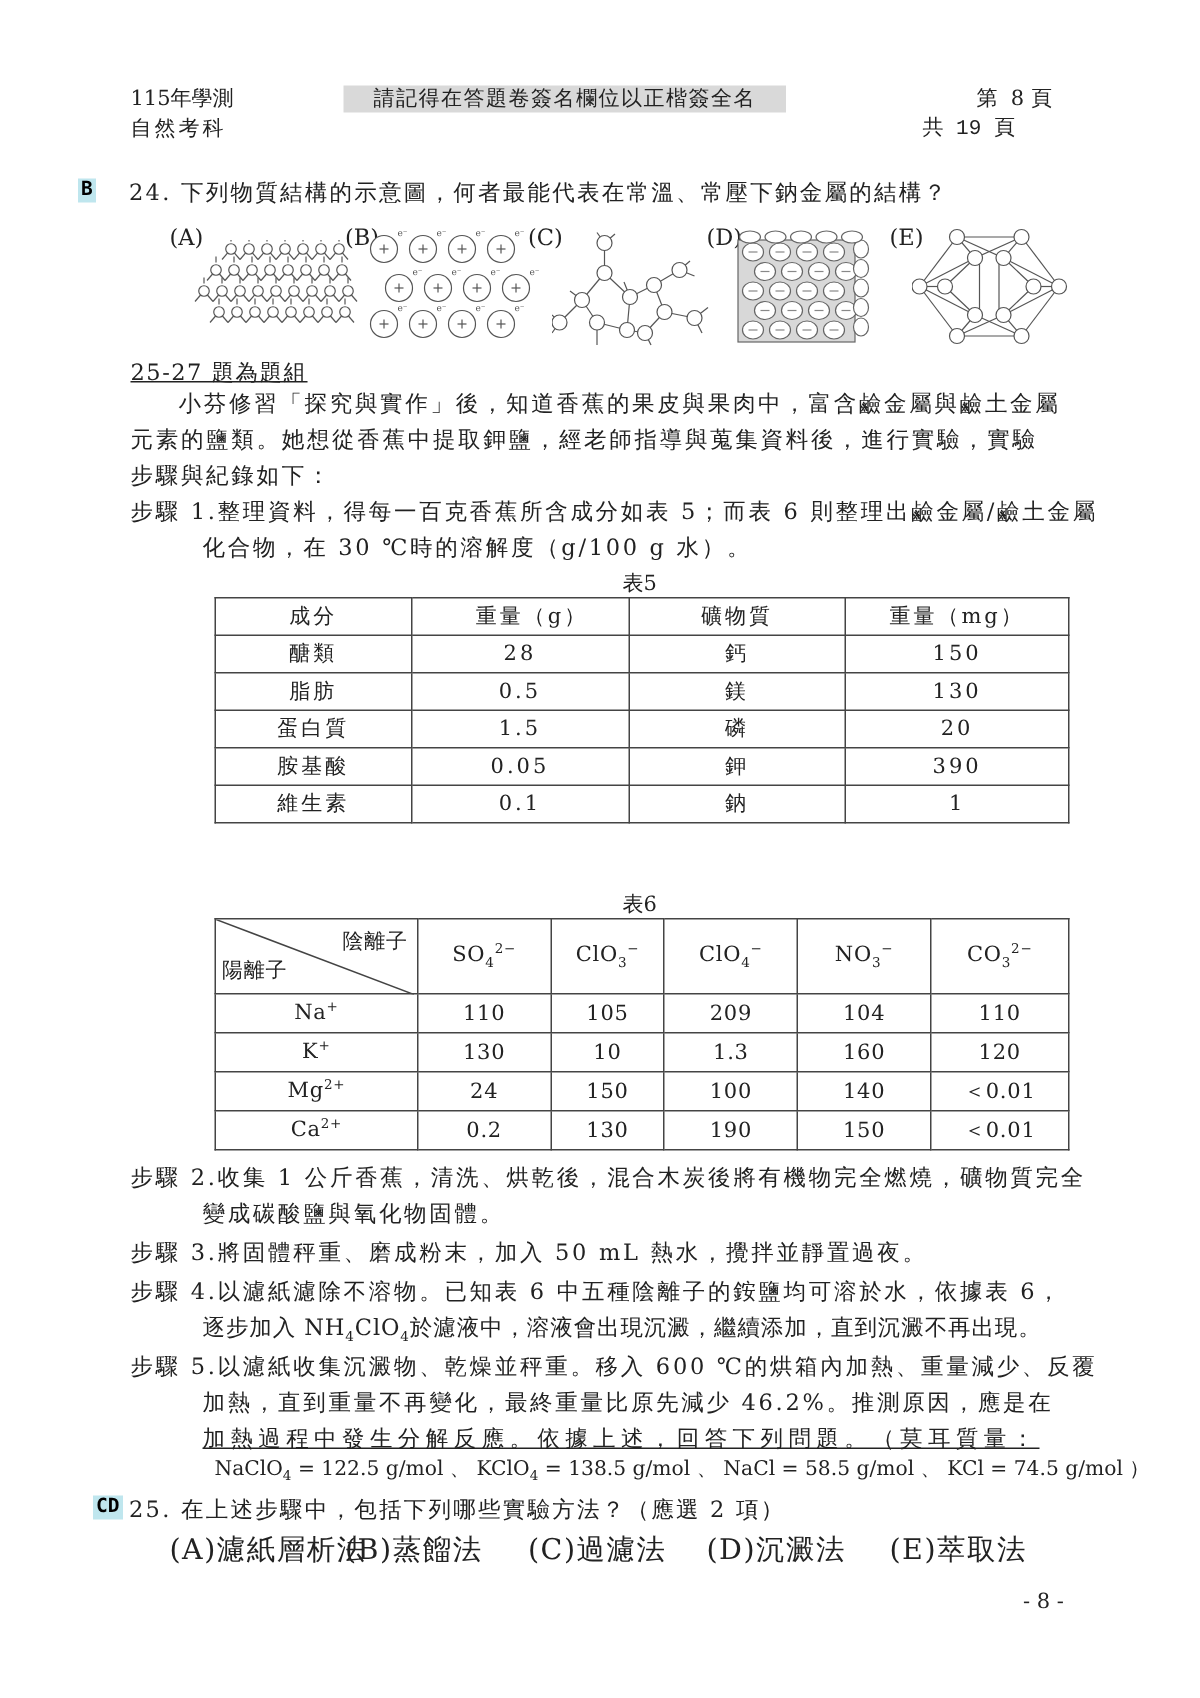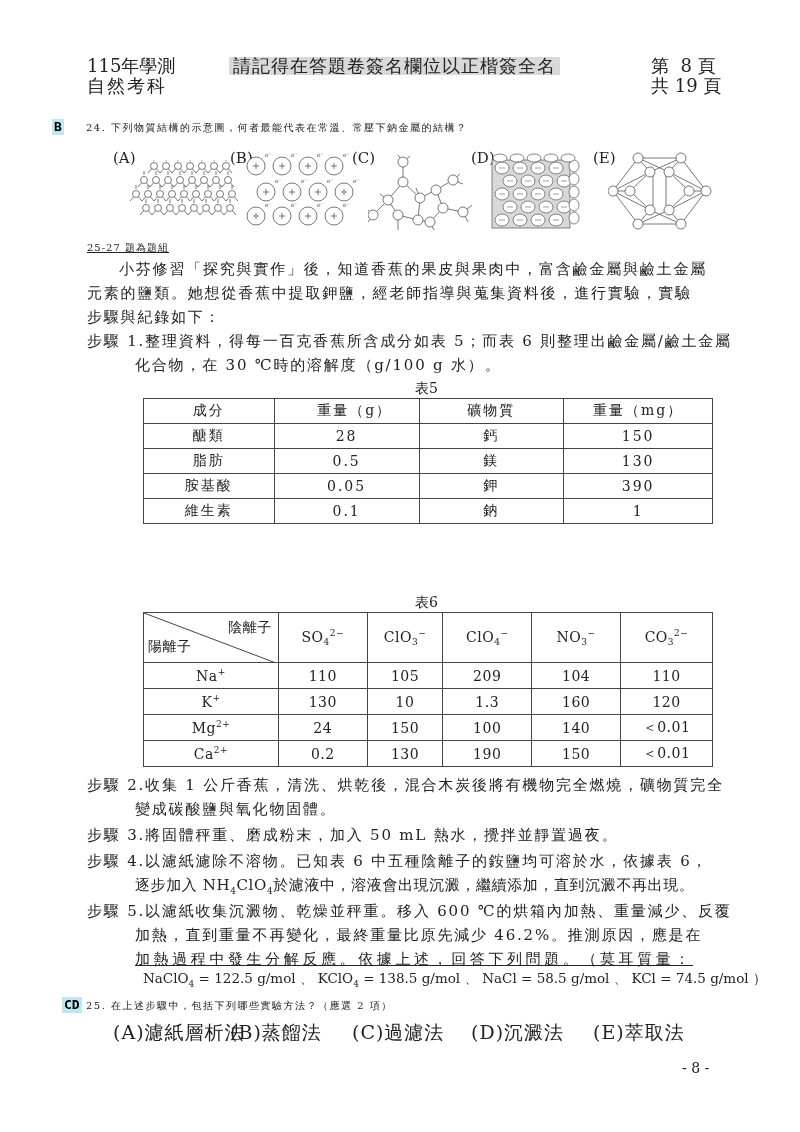--- a/index.html
+++ b/index.html
@@ -5,33 +5,33 @@
   * { margin: 0; padding: 0; box-sizing: border-box; }
   html, body { width: 800px; height: 1132px; background: #ffffff; }
   body {
     position: relative;
     font-family: "DejaVu Serif", "Liberation Serif", serif;
     color: #222;
     font-size: 14px;
     overflow: hidden;
   }
   .abs { position: absolute; }
-  .hdr { font-size: 18px; line-height: 18px; }
-  .notice { background: #d9d9d9; padding: 0 4px; letter-spacing: 1px; }
+  .hdr { font-size: 14px; line-height: 18px; }
+  .notice { background: #d9d9d9; padding: 0 20px; letter-spacing: 1px; }
   .badge {
     position: absolute;
     background: #bfe6ee;
     color: #000;
     font-family: "DejaVu Sans Mono", "Liberation Mono", monospace;
     font-weight: bold;
     font-size: 13px;
     line-height: 16px;
     padding: 0 2px;
   }
-  .q { font-size: 10px; letter-spacing: 1.5px; line-height: 20px; }
+  .q { font-size: 15px; letter-spacing: 1.5px; line-height: 20px; }
   .para { font-size: 15px; letter-spacing: 1.8px; line-height: 24px; }
   .fig-label { font-size: 15px; position: absolute; top: 149px; }
   .fig { position: absolute; top: 160px; }
   table { border-collapse: collapse; position: absolute; }
   td, th {
     border: 1px solid #444;
     text-align: center;
     font-weight: normal;
     font-size: 14px;
     letter-spacing: 2px;
@@ -45,21 +45,21 @@
   .opt { position: absolute; font-size: 19px; letter-spacing: 1px; top: 1020px; }
   .formula { font-size: 13.5px; letter-spacing: 0; }
 </style>
 </head>
 <body>
 
 <div class="abs hdr" style="left:87px; top:57px;">115年學測</div>
 <div class="abs hdr" style="left:87px; top:77px; letter-spacing:2px;">自然考科</div>
 <div class="abs hdr notice" style="left:229px; top:57px;">請記得在答題卷簽名欄位以正楷簽全名</div>
 <div class="abs hdr" style="left:651px; top:57px; white-space:pre;">第  8 頁</div>
-<div class="abs hdr" style="left:651px; top:77px; white-space:pre;">共 19 頁</div>
+<div class="abs hdr" style="left:615px; top:77px; white-space:pre;font-family:Liberation Mono, monospace;">共 19 頁</div>
 
 <div class="badge" style="left:52px; top:119px;">B</div>
 <div class="abs q" style="left:86px; top:118px;">24. 下列物質結構的示意圖，何者最能代表在常溫、常壓下鈉金屬的結構？</div>
 
 <div class="fig-label" style="left:113px;">(A)</div>
 <div class="fig-label" style="left:230px;">(B)</div>
 <div class="fig-label" style="left:352px;">(C)</div>
 <div class="fig-label" style="left:471px;">(D)</div>
 <div class="fig-label" style="left:593px;">(E)</div>
 
@@ -415,20 +415,26 @@
     <td>鈣</td>
     <td>150</td>
   </tr>
   <tr>
     <td>脂肪</td>
     <td>0.5</td>
     <td>鎂</td>
     <td>130</td>
   </tr>
   <tr>
+    <td>蛋白質</td>
+    <td>1.5</td>
+    <td>磷</td>
+    <td>20</td>
+  </tr>
+  <tr>
     <td>胺基酸</td>
     <td>0.05</td>
     <td>鉀</td>
     <td>390</td>
   </tr>
   <tr>
     <td>維生素</td>
     <td>0.1</td>
     <td>鈉</td>
     <td>1</td>

